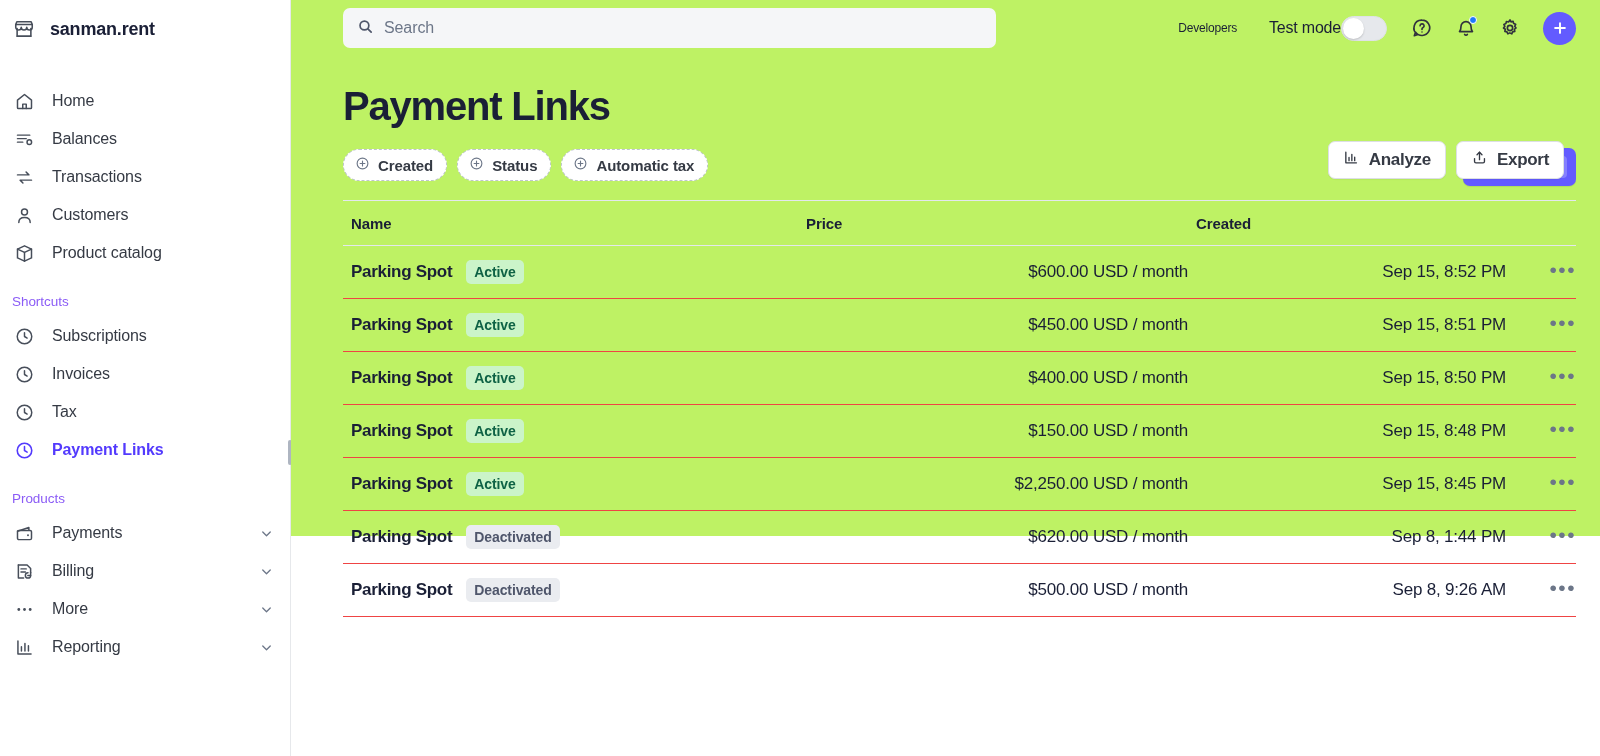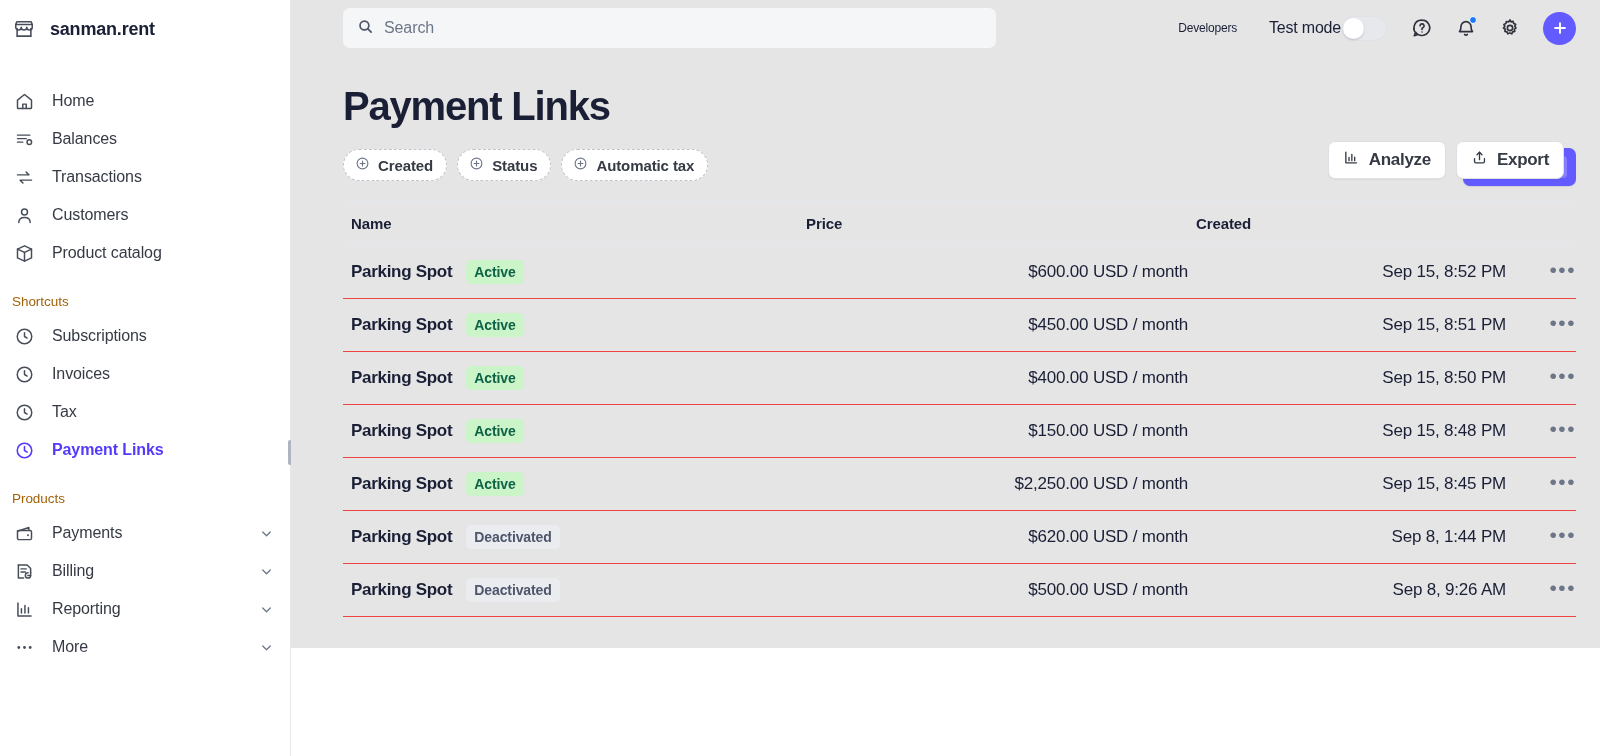--- a/index.html
+++ b/index.html
@@ -40,33 +40,33 @@
   .nav-item .nav-label { flex: 1; letter-spacing: -0.1px; }
   .nav-item.active .nav-label { color: #533afd; font-weight: 700; }
   .nav-item.active svg { color: #533afd; }
   .nav-icon {
     width: 24px; height: 24px; display: flex; align-items: center; justify-content: center;
     color: #474e5a; flex: 0 0 24px;
   }
   .nav-icon svg { display: block; }
   .chev { width: 16px; height: 16px; color: #6c7688; display:flex; align-items:center; justify-content:center;}
   .section-label {
-    font-size: 13.5px; color: #a16207; padding: 0 0 0 12px;
+    font-size: 13.5px; color: #8b5cf6; padding: 0 0 0 12px;
     margin-top: 22px; margin-bottom: 8px; letter-spacing: -0.05px;
   }
   #main-nav { margin-top: 24px; }
   .sb-scrollthumb {
     position: absolute; right: -2px; top: 440px;
     width: 4px; height: 25px; border-radius: 3px; background: #aeb5c1;
   }
 
   
   #main {
-    flex: 1 1 auto; height: 648px; position: relative;
-    background: #e5e5e5;
+    flex: 1 1 auto; height: 536px; position: relative;
+    background: #bef264;
   }
   
   #topbar {
     display: flex; align-items: center;
     height: 56px; padding: 0 24px 0 52px;
     gap: 0;
   }
   .search-box {
     width: 653px; height: 40px;
     background: #f5f6f8; border-radius: 7px;
@@ -336,41 +336,41 @@
         </span>
         <span class="nav-label">Billing</span>
         <span class="chev">
           <svg width="15" height="15" viewBox="0 0 24 24" fill="none" stroke="currentColor" stroke-width="2.1" stroke-linecap="round" stroke-linejoin="round">
               <path d="M6 9.5l6 6 6-6"></path>
             </svg>
         </span>
       </div>
       <div class="nav-item">
         <span class="nav-icon">
-          <svg width="21" height="21" viewBox="0 0 24 24" fill="none" stroke="currentColor" stroke-width="1.7" stroke-linecap="round" stroke-linejoin="round">
-              <path d="M4.5 4.5v15h15"></path>
-              <path d="M8.5 16V11M12.5 16V7.5M16.5 16v-6"></path>
-            </svg>
-        </span>
-        <span class="nav-label">Reporting</span>
-        <span class="chev">
-          <svg width="15" height="15" viewBox="0 0 24 24" fill="none" stroke="currentColor" stroke-width="2.1" stroke-linecap="round" stroke-linejoin="round">
-              <path d="M6 9.5l6 6 6-6"></path>
-            </svg>
-        </span>
-      </div>
-      <div class="nav-item">
-        <span class="nav-icon">
           <svg width="21" height="21" viewBox="0 0 24 24" fill="currentColor">
               <circle cx="5.5" cy="12" r="1.6"></circle>
               <circle cx="12" cy="12" r="1.6"></circle>
               <circle cx="18.5" cy="12" r="1.6"></circle>
             </svg>
         </span>
         <span class="nav-label">More</span>
+        <span class="chev">
+          <svg width="15" height="15" viewBox="0 0 24 24" fill="none" stroke="currentColor" stroke-width="2.1" stroke-linecap="round" stroke-linejoin="round">
+              <path d="M6 9.5l6 6 6-6"></path>
+            </svg>
+        </span>
+      </div>
+      <div class="nav-item">
+        <span class="nav-icon">
+          <svg width="21" height="21" viewBox="0 0 24 24" fill="none" stroke="currentColor" stroke-width="1.7" stroke-linecap="round" stroke-linejoin="round">
+              <path d="M4.5 4.5v15h15"></path>
+              <path d="M8.5 16V11M12.5 16V7.5M16.5 16v-6"></path>
+            </svg>
+        </span>
+        <span class="nav-label">Reporting</span>
         <span class="chev">
           <svg width="15" height="15" viewBox="0 0 24 24" fill="none" stroke="currentColor" stroke-width="2.1" stroke-linecap="round" stroke-linejoin="round">
               <path d="M6 9.5l6 6 6-6"></path>
             </svg>
         </span>
       </div>
     </nav>
 
     <div class="sb-scrollthumb"></div>
   </aside>

